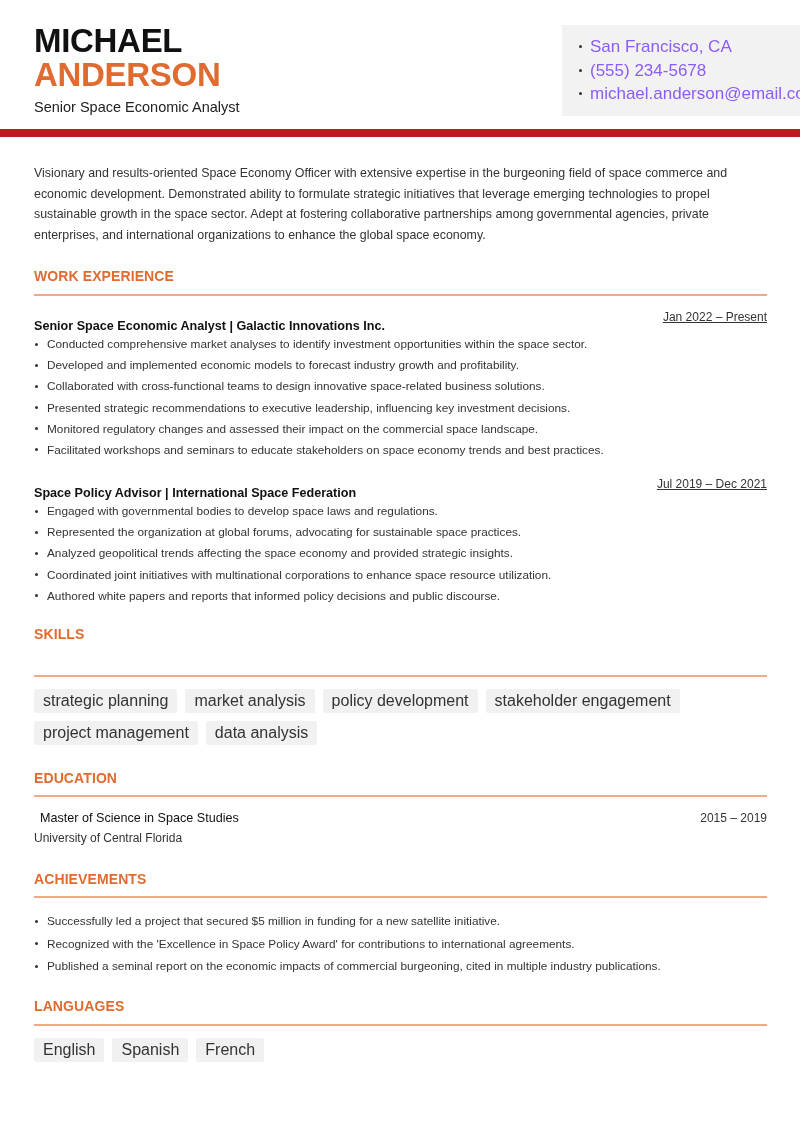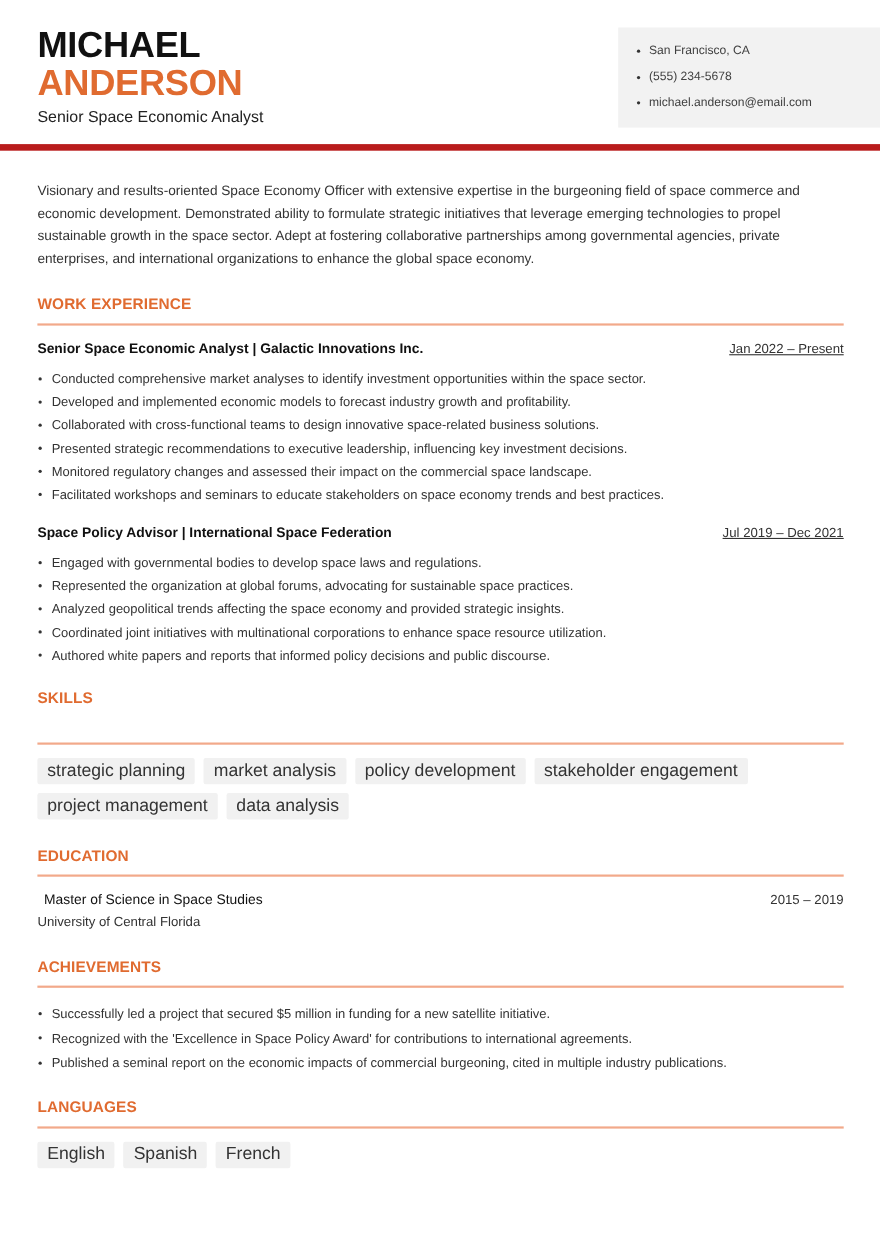--- a/index.html
+++ b/index.html
@@ -1,34 +1,34 @@
 <!DOCTYPE html>
 <html><head>
 <meta charset="utf-8">
 <style>
   * { box-sizing: border-box; margin: 0; padding: 0; }
   html, body { width: 800px; height: 1130px; background: #ffffff; }
   body { font-family: "Liberation Sans", "DejaVu Sans", sans-serif; color: #2b2b2b; position: relative; overflow: hidden; }
 
-  .header { position: absolute; left: 0; top: 0; width: 800px; height: 137px; border-bottom: 6px solid #b91c1c; }
+  .header { position: absolute; left: 0; top: 0; width: 800px; height: 137px; border-bottom: 8px solid #b91c1c; }
   .name-first { position: absolute; left: 34px; top: 22px; font-size: 33px; font-weight: 700; color: #111111; letter-spacing: -0.3px; line-height: 38px; }
   .name-last { position: absolute; left: 34px; top: 56px; font-size: 33px; font-weight: 700; color: #e06b30; letter-spacing: -0.3px; line-height: 38px; }
   .role { position: absolute; left: 34px; top: 99px; font-size: 14.5px; color: #222; }
 
   .contact-box { position: absolute; left: 562px; top: 25px; width: 238px; height: 91px; background: #f2f2f2; padding: 13px 0 0 17px; }
   .contact-box ul { list-style: none; }
-  .contact-box li { font-size: 11px; color: #404040; height: 23.5px; line-height: 17px; position: relative; padding-left: 11px; }
+  .contact-box li { font-size: 17px; color: #8b5cf6; height: 23.5px; line-height: 17px; position: relative; padding-left: 11px; }
   .contact-box li::before { content: ""; position: absolute; left: 0; top: 7px; width: 3px; height: 3px; background: #333; border-radius: 50%; }
 
   .summary { position: absolute; left: 34px; top: 163px; width: 735px; font-size: 12.4px; line-height: 20.5px; color: #333; }
 
   .section-title { position: absolute; left: 34px; font-size: 14px; font-weight: 700; color: #e06b30; letter-spacing: 0.1px; }
   .section-rule { position: absolute; left: 34px; width: 733px; height: 2px; background: #f2a98a; }
 
-  .job-title { position: absolute; left: 34px; font-size: 12.6px; font-weight: 700; color: #111; }
+  .job-title { position: absolute; left: 34px; font-size: 12.6px; font-weight: 700; color: #111; margin-top: 9px; }
   .job-date { position: absolute; right: 33px; font-size: 12px; color: #333; text-align: left; text-decoration: underline; }
 
   .bullets { position: absolute; left: 34px; list-style: none; width: 740px; }
   .bullets li { font-size: 11.8px; color: #333; height: 21.2px; line-height: 16px; position: relative; padding-left: 13px; }
   .bullets li::before { content: ""; position: absolute; left: 1px; top: 6.5px; width: 3px; height: 3px; background: #333; border-radius: 50%; }
 
   .tags { position: absolute; left: 34px; width: 740px; display: flex; flex-wrap: wrap; gap: 8px 8px; }
   .tag { background: #f1f1f1; color: #333; font-size: 16px; height: 24px; line-height: 24px; padding: 0 9px; border-radius: 2px; }
 
   .edu-degree { position: absolute; left: 40px; top: 811px; font-size: 12.6px; font-weight: 400; color: #111; }

